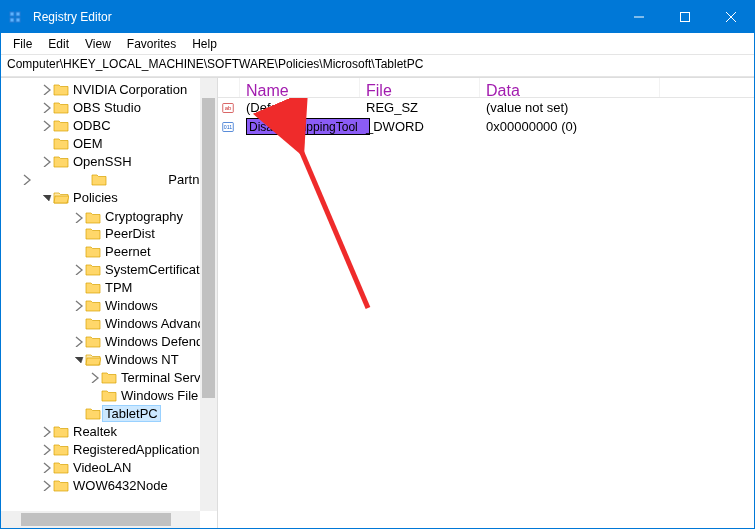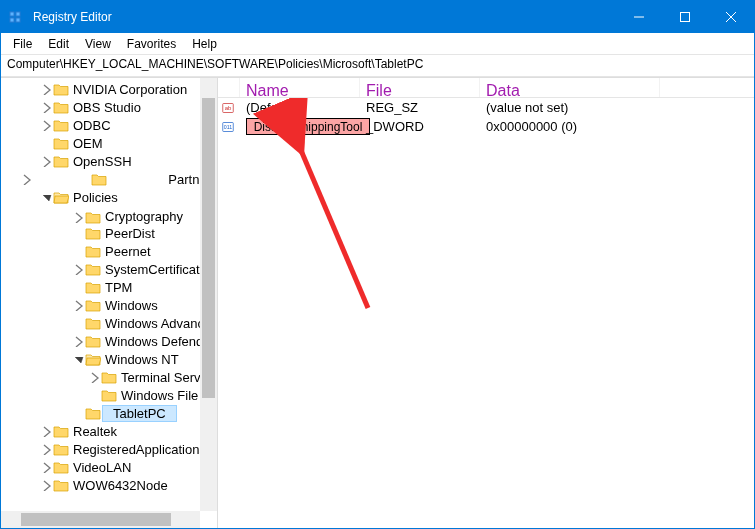--- a/index.html
+++ b/index.html
@@ -90,21 +90,21 @@
 .expander.none { visibility: hidden; }
 .folder-icon {
   width: 16px; height: 14px; flex: 0 0 16px;
   margin-right: 4px;
   display: inline-block;
 }
 .tree-label { overflow: hidden; text-overflow: clip; }
 .tree-row.selected .tree-label {
   background: #cce8ff;
   outline: 1px solid #99d1ff;
-  padding: 0 10px; margin-left: -2px;
+  padding: 0 2px; margin-left: -2px;
 }
 
 
 .list {
   flex: 1 1 auto;
   display: flex; flex-direction: column;
   min-width: 0;
 }
 .list-header {
   display: flex;
@@ -133,23 +133,22 @@
   width: 16px; height: 14px; display: inline-block;
 }
 
 
 .rename-input {
   font-size: 12px;
   height: 17px;
   border: 1px solid #000;
   padding: 0 2px;
   outline: none;
-  background: #fca5a5;
+  background: #8b5cf6;
   width: 124px;
-  text-align: center;
 }
 
 
 .arrow-overlay {
   position: absolute;
   pointer-events: none;
   left: 0; top: 0;
 }
 
 

